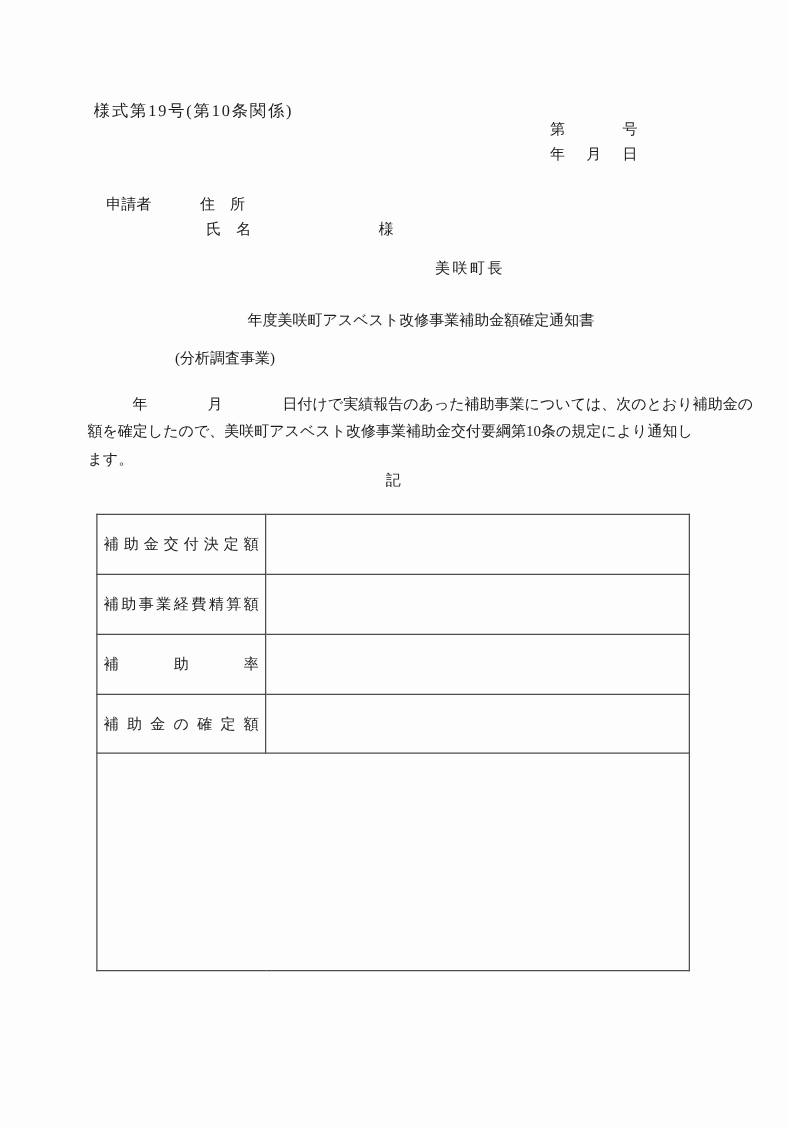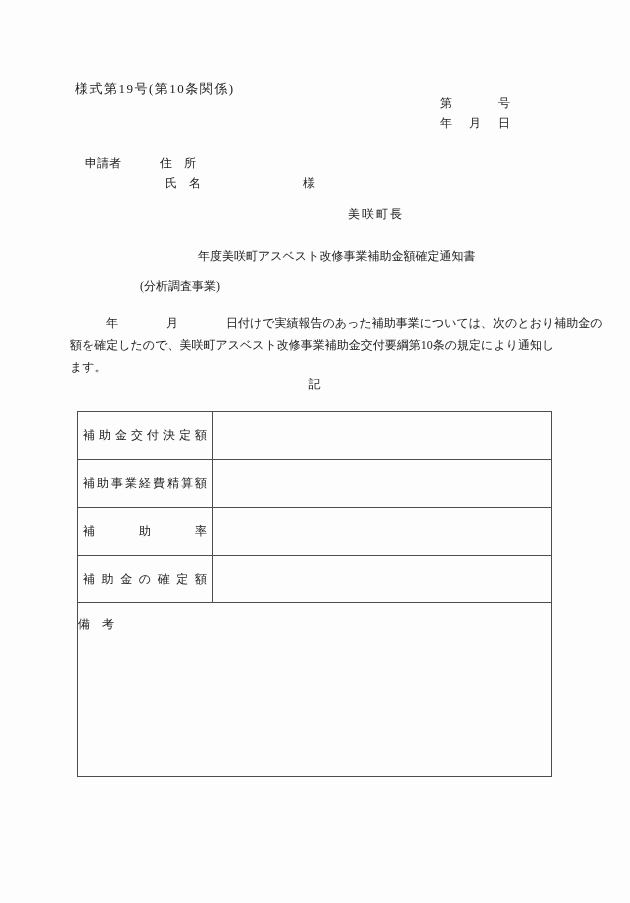--- a/index.html
+++ b/index.html
@@ -141,18 +141,17 @@
             <span>の</span>
             <span>確</span>
             <span>定</span>
             <span>額</span>
           </div>
       </td>
       <td></td>
     </tr>
     <tr class="row-notes">
       <td colspan="2" class="notes-cell">
-        <div>備　考</div>
         <div class="notes-value"></div>
       </td>
     </tr>
   </tbody>
 </table>
 
 </body></html>

